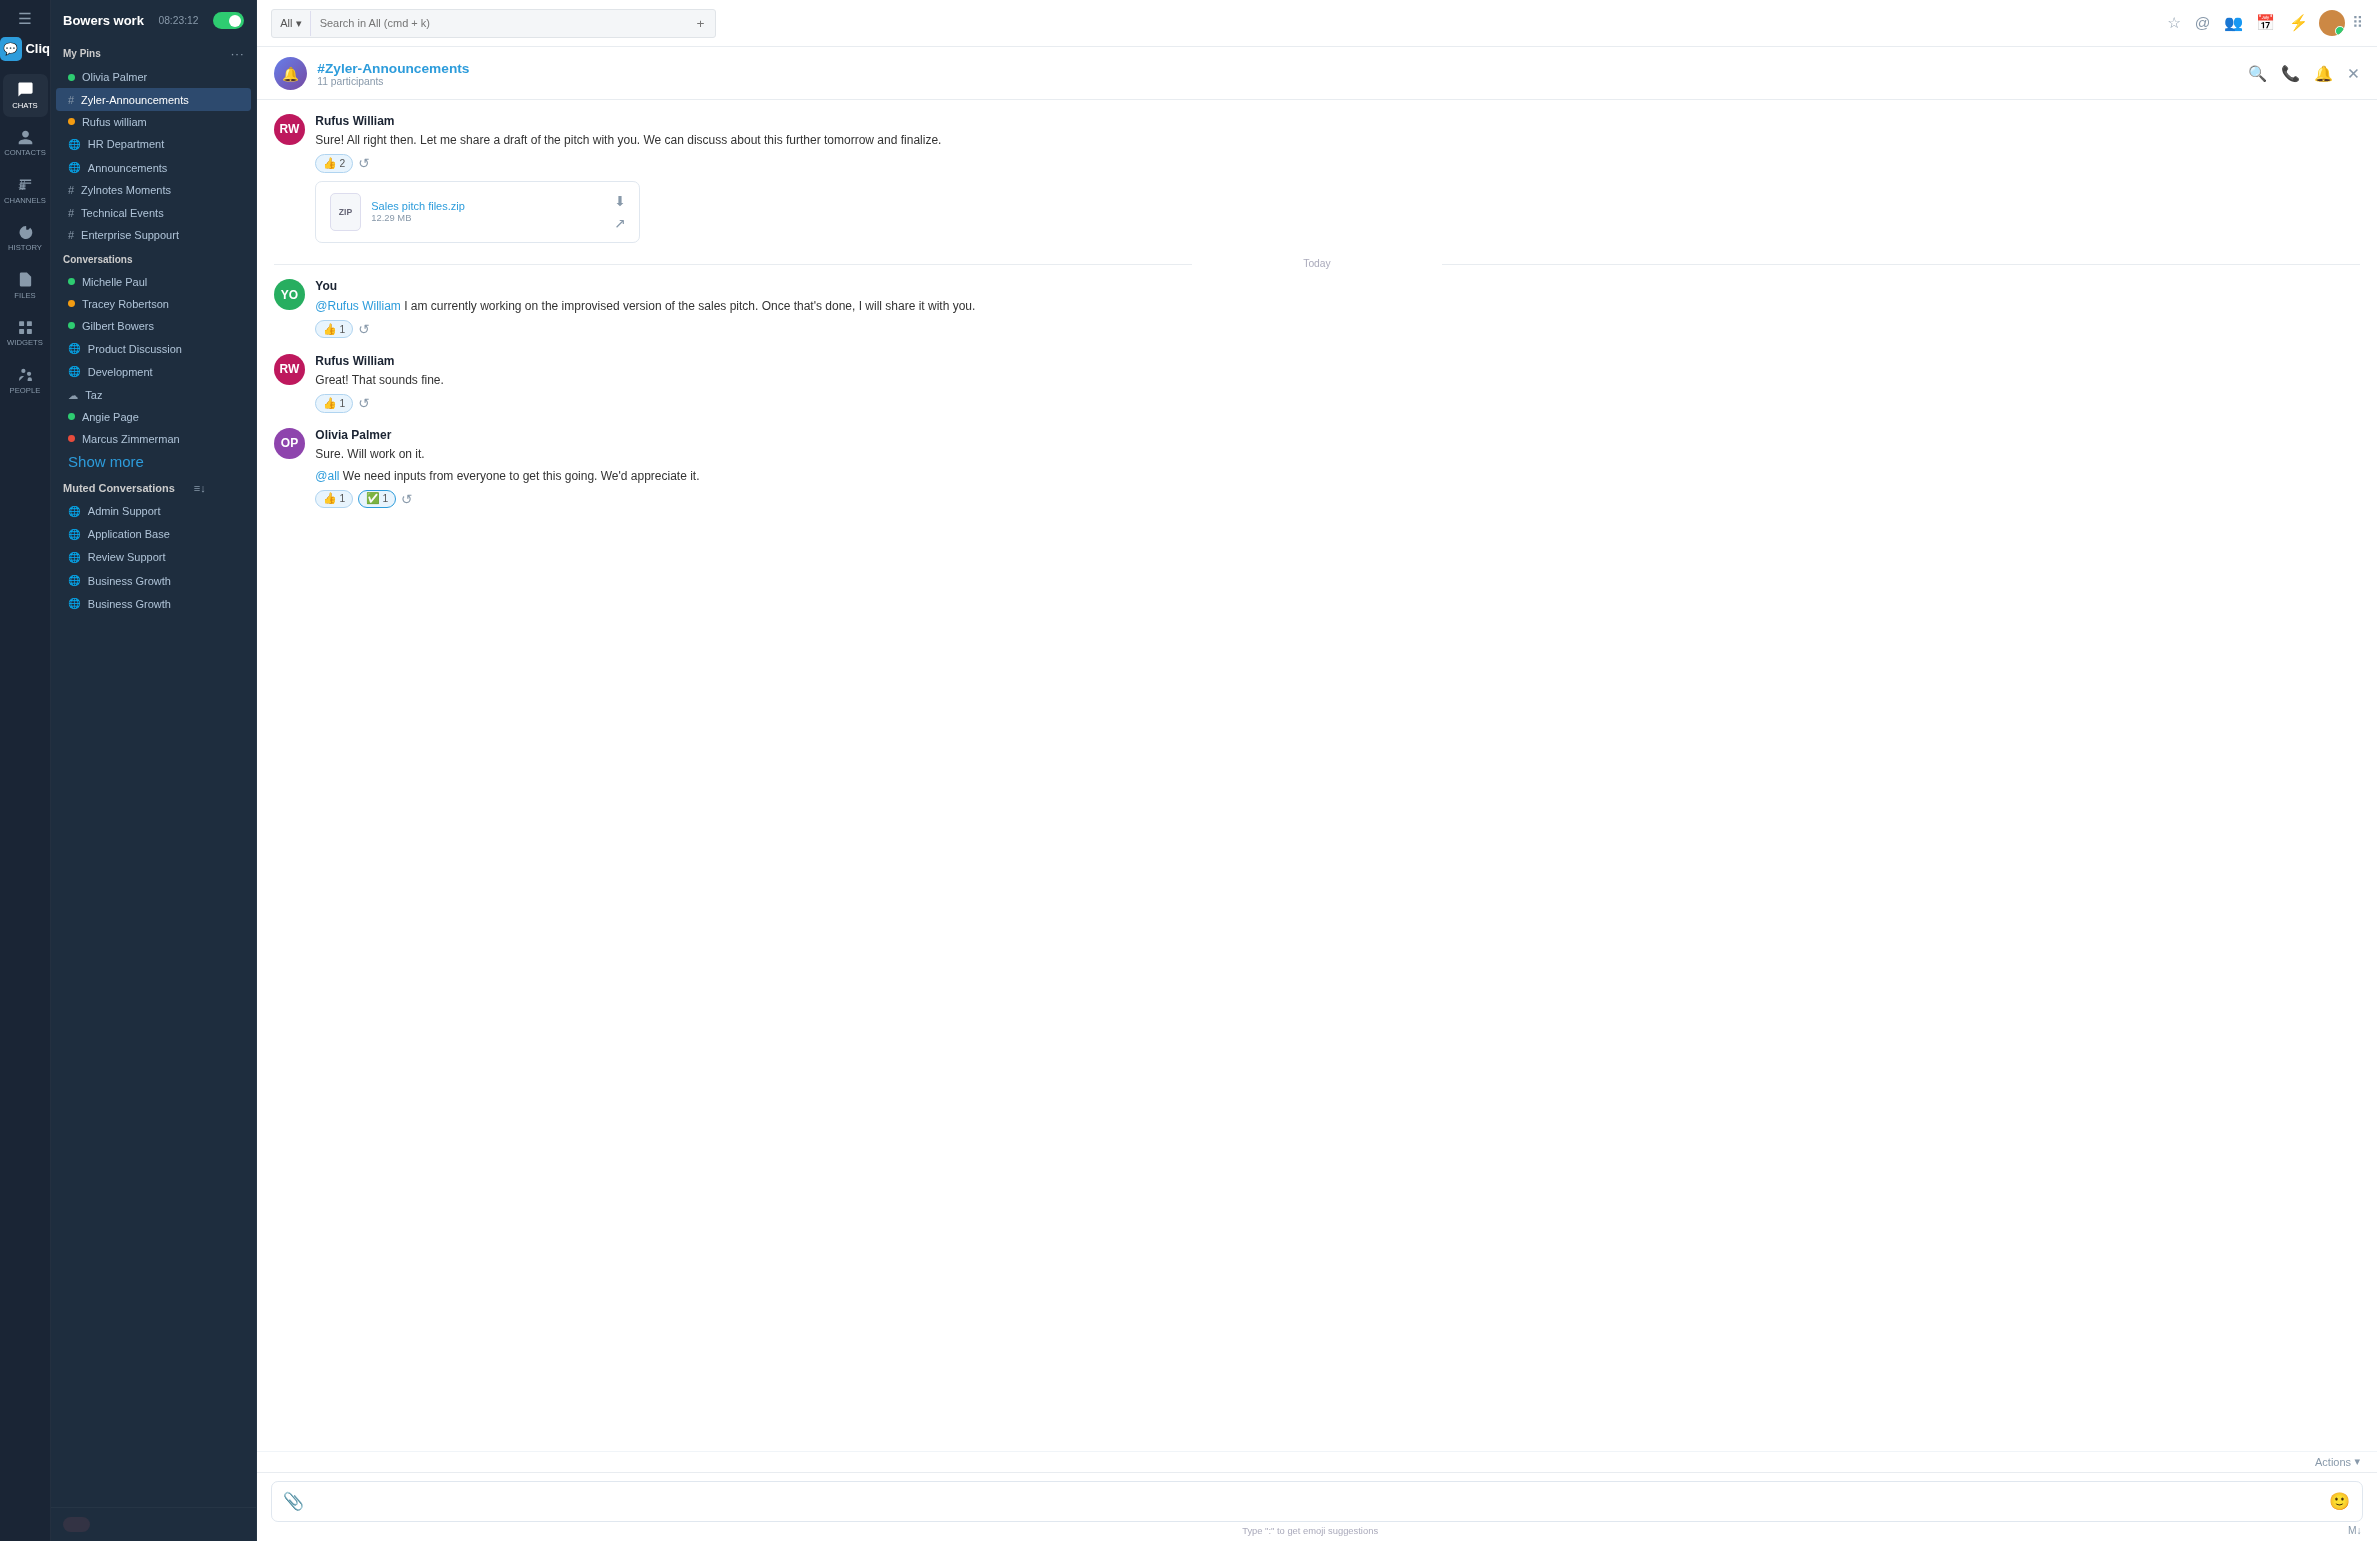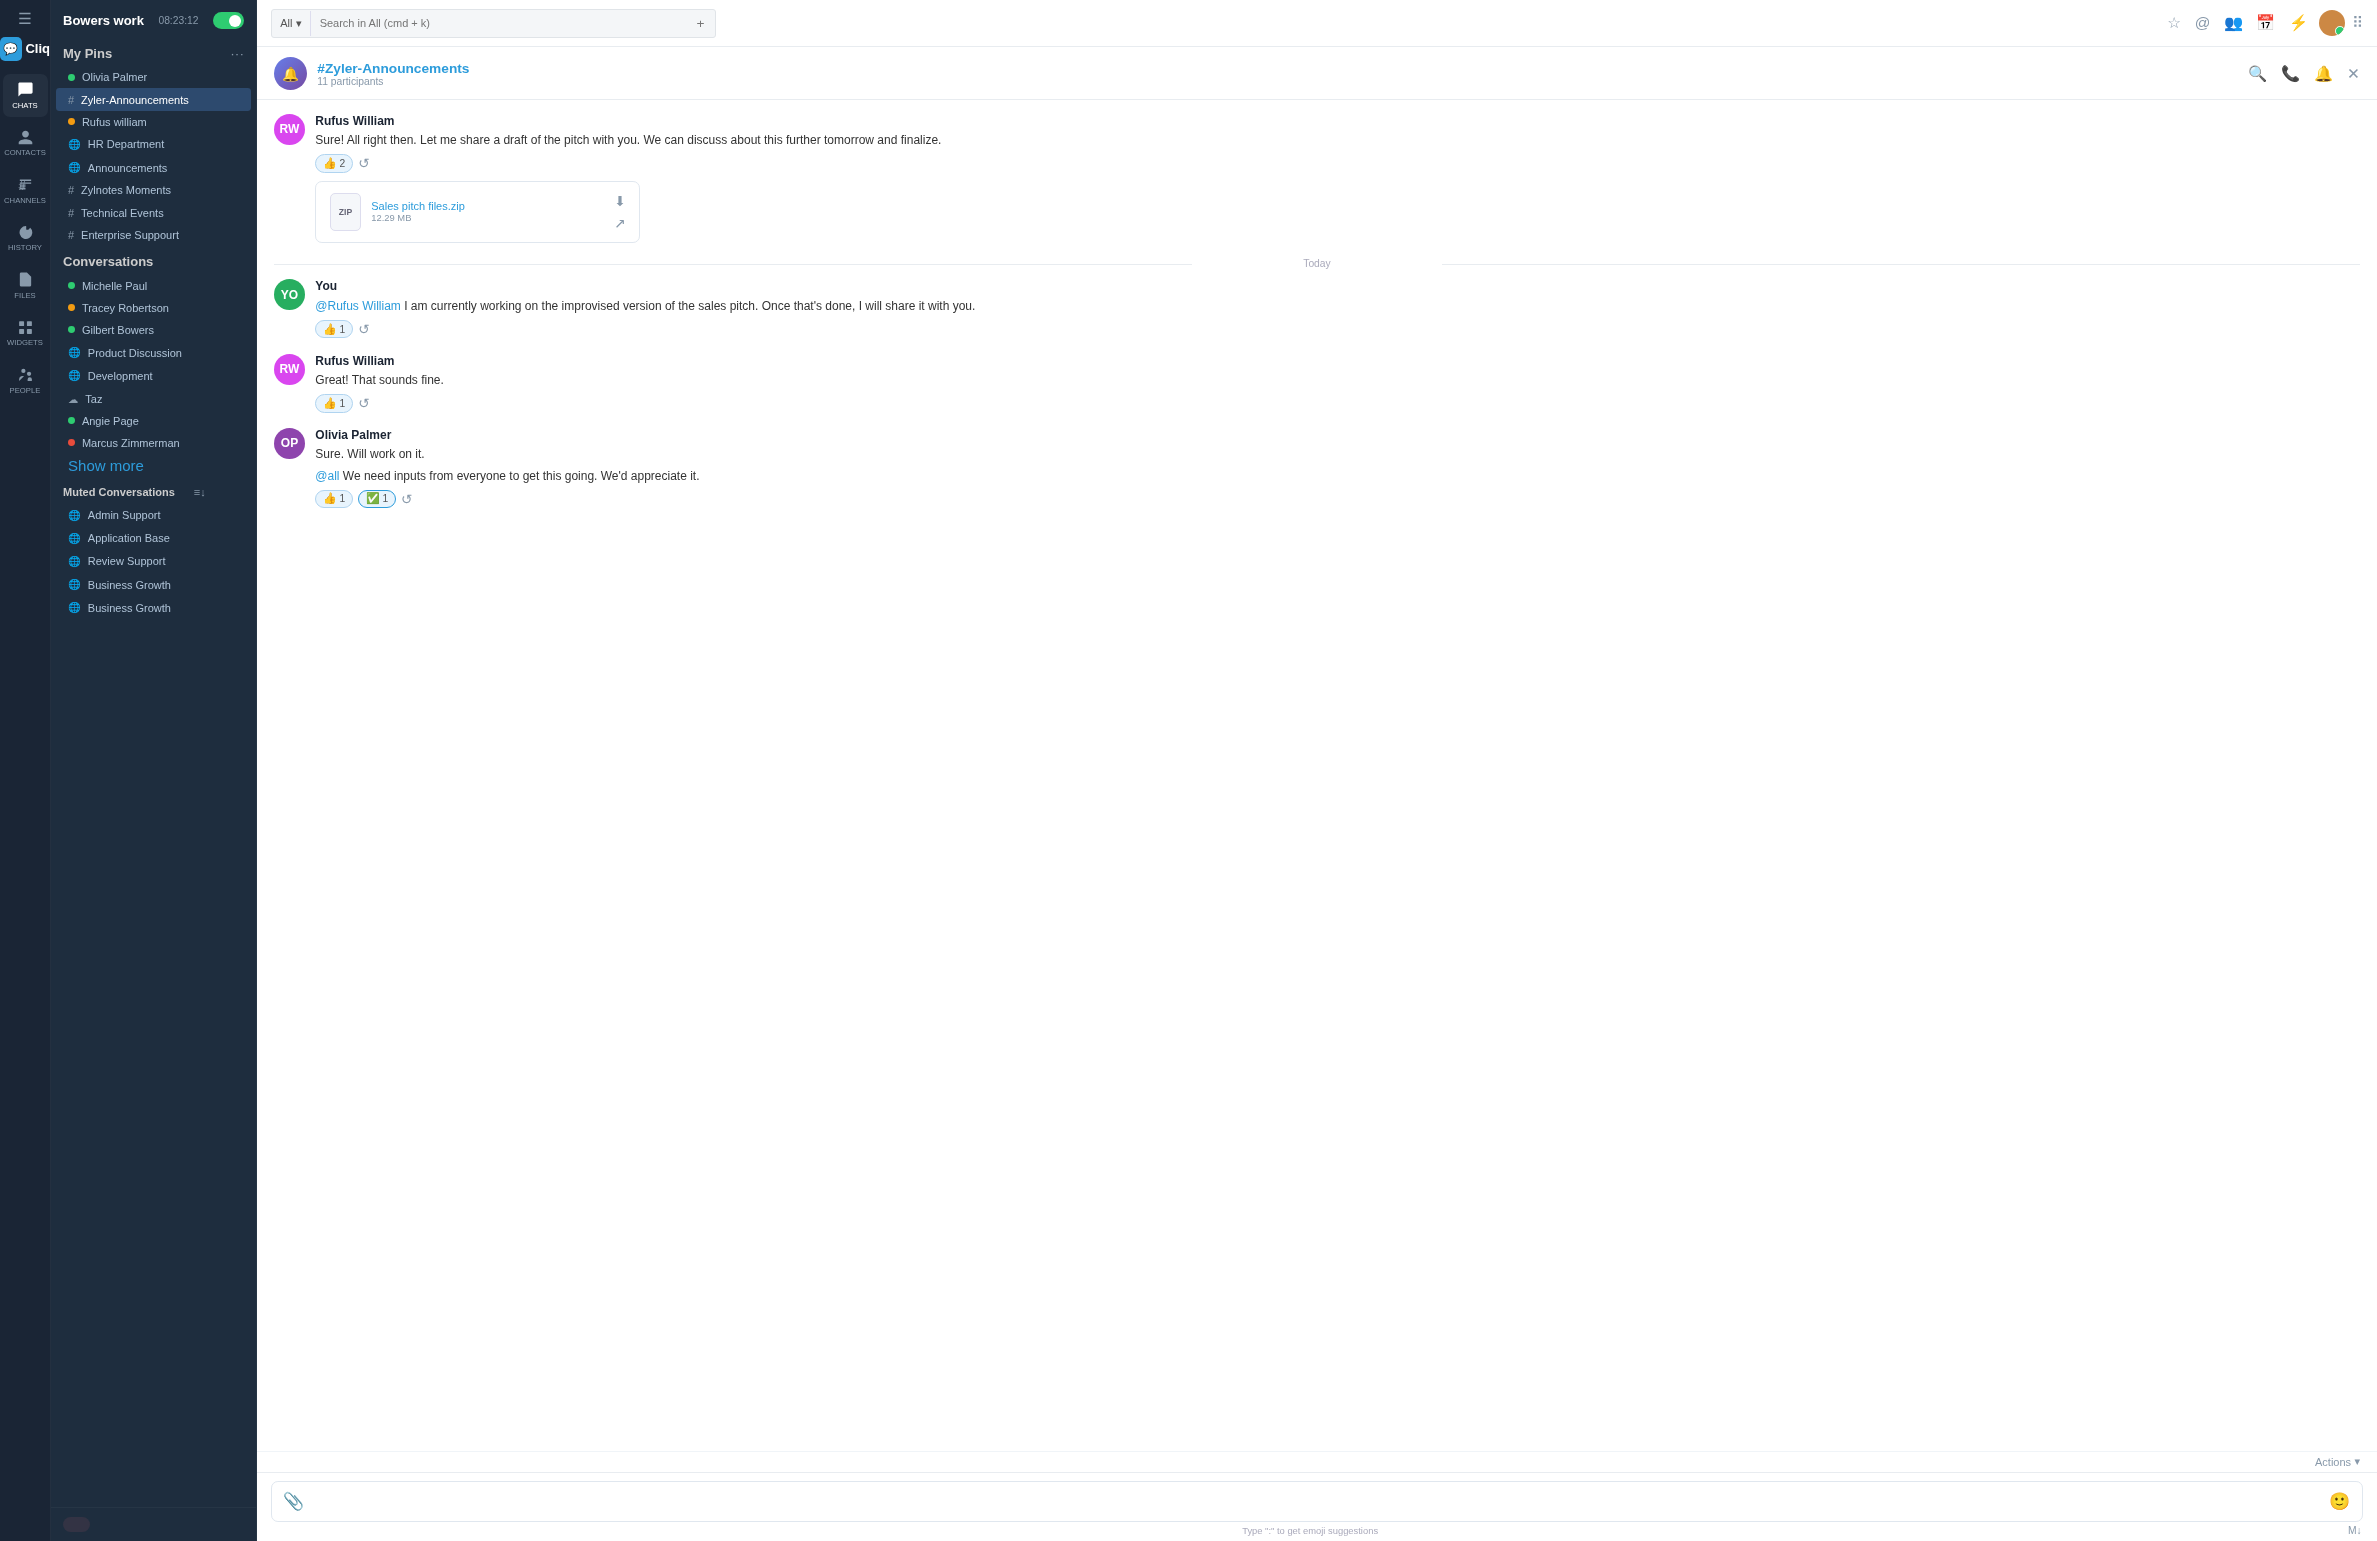--- a/index.html
+++ b/index.html
@@ -65,21 +65,21 @@
 
     .sidebar-content { overflow-y: auto; flex: 1; padding-bottom: 17px; }
     .sidebar-content::-webkit-scrollbar { width: 3.4px; }
     .sidebar-content::-webkit-scrollbar-track { background: transparent; }
     .sidebar-content::-webkit-scrollbar-thumb { background: #334455; border-radius: 1.7px; }
 
     .sidebar-section-header {
       display: flex; align-items: center; justify-content: space-between;
       padding: 8.6px 12px 5.1px;
     }
-    .sidebar-section-header .section-title { color: #ccc; font-size: 13px; font-weight: 600; }
+    .sidebar-section-header .section-title { color: #ccc; font-size: 10px; font-weight: 600; }
     .sidebar-section-header .more-icon { color: #8899aa; cursor: pointer; font-size: 13.7px; }
 
     .sidebar-item {
       display: flex; align-items: center; gap: 6.9px;
       padding: 5.1px 12px; cursor: pointer; color: #b0c4d8; font-size: 11px;
       border-radius: 3.4px; margin: 0 5.1px;
     }
     .sidebar-item.active { background: #2d4a6e; color: #fff; }
     .sidebar-item .dot {
       width: 6.9px; height: 6.9px; border-radius: 50%; flex-shrink: 0;
@@ -156,21 +156,21 @@
 
     
     .messages-area { flex: 1; overflow-y: auto; padding: 13.7px 17px; }
     .messages-area::-webkit-scrollbar { width: 5.1px; }
     .messages-area::-webkit-scrollbar-track { background: transparent; }
     .messages-area::-webkit-scrollbar-thumb { background: #ddd; border-radius: 2.6px; }
 
     .message { display: flex; gap: 10.3px; margin-bottom: 15.4px; }
     .msg-avatar { width: 31px; height: 31px; border-radius: 50%; flex-shrink: 0; overflow: hidden; }
     .msg-avatar-inner { width: 100%; height: 100%; display: flex; align-items: center; justify-content: center; color: #fff; font-size: 12px; font-weight: 600; }
-    .av-rufus { background: #d946ef; }
+    .av-rufus { background: #be185d; }
     .av-you { background: #27ae60; }
     .av-olivia { background: #8e44ad; }
 
     .msg-content { flex: 1; }
     .msg-header { display: flex; align-items: baseline; gap: 6.9px; margin-bottom: 3.4px; }
     .msg-name { font-weight: 600; color: #1a2332; font-size: 12px; }
     .msg-text { color: #333; font-size: 12px; line-height: 1.5; }
     .msg-mention { color: #2d9cdb; }
 
     .msg-reactions { display: flex; gap: 5.1px; margin-top: 5.1px; align-items: center; }

